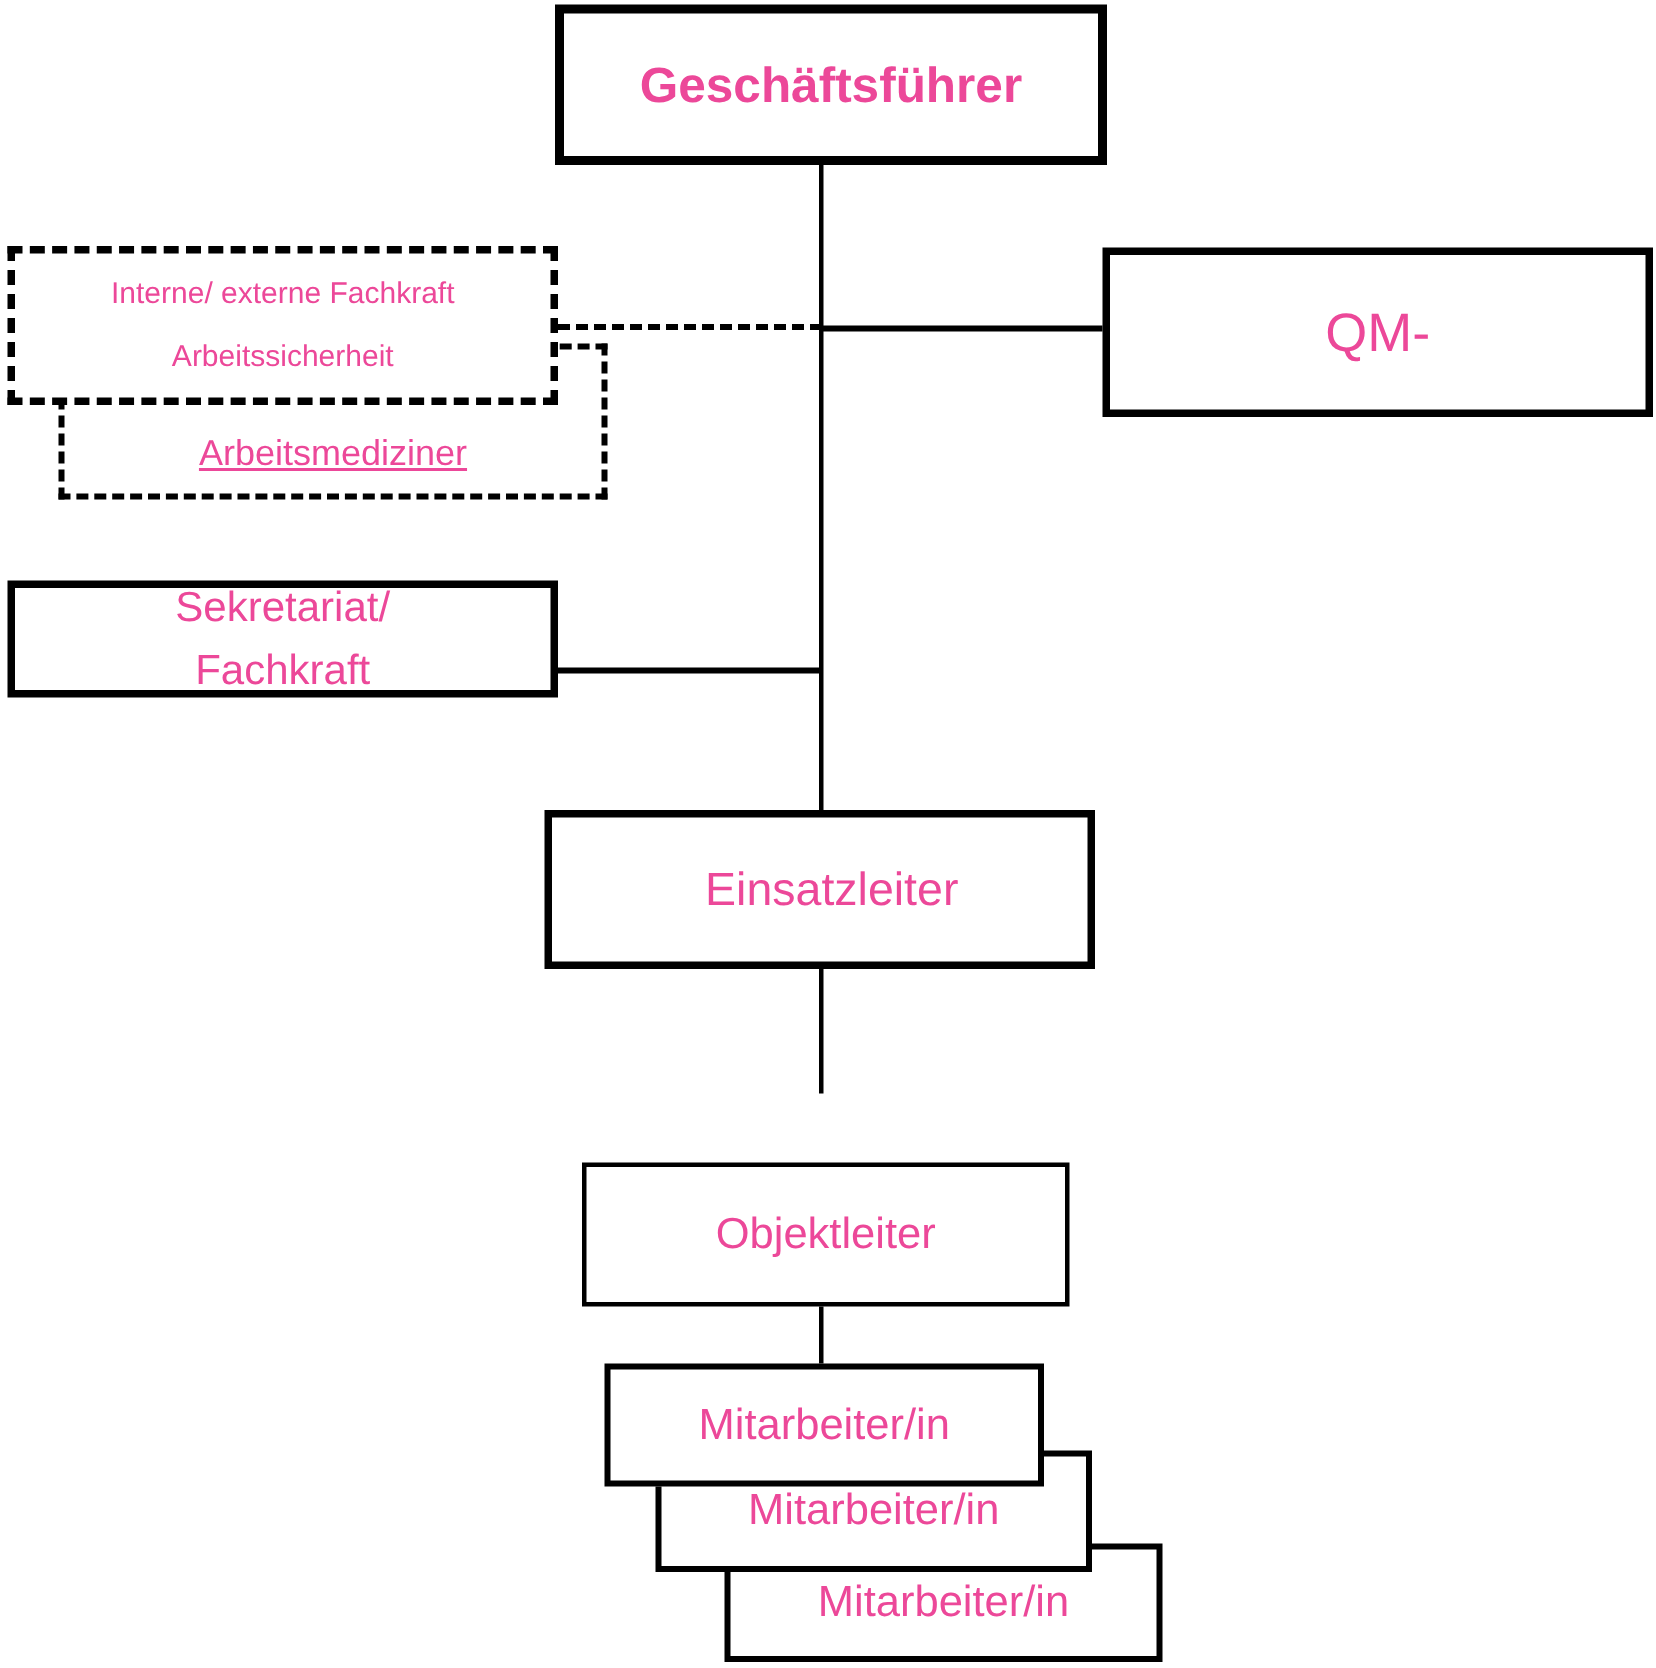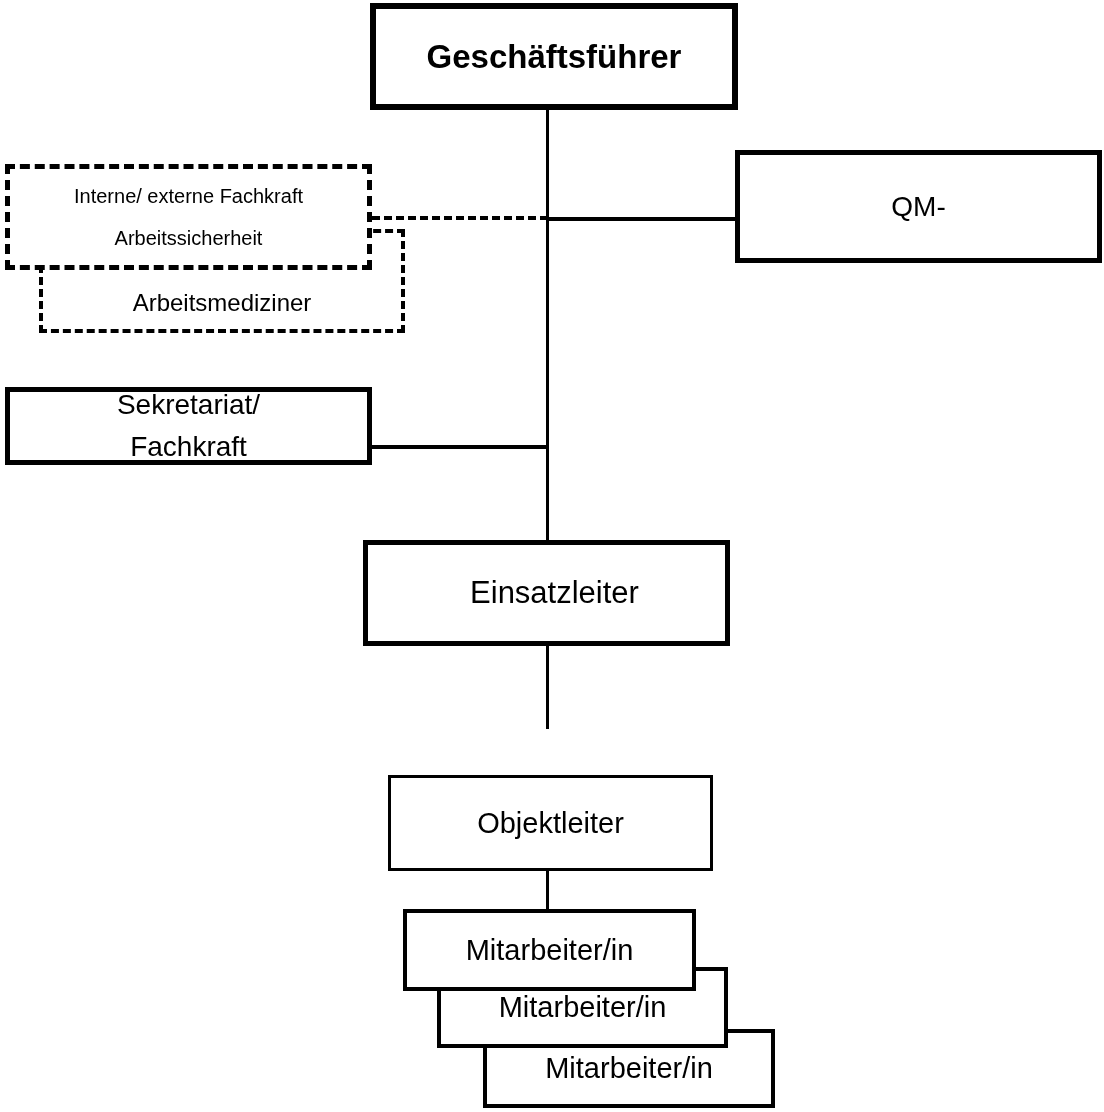--- a/index.html
+++ b/index.html
@@ -17,21 +17,21 @@
     overflow: hidden;
   }
   .node {
     position: absolute;
     box-sizing: border-box;
     background: #ffffff;
     display: flex;
     flex-direction: column;
     justify-content: center;
     text-align: center;
-    color: #000000;
+    color: #ec4899;
   }
   .node span { display: block; white-space: nowrap; }
   .line {
     position: absolute;
     background: #000000;
   }
   .dash-line {
     position: absolute;
     background: transparent;
     border-top: 4px dashed #000000;
@@ -47,25 +47,26 @@
     left: 5px; top: 164px; width: 367px; height: 106px;
     border: 5px dashed #000; z-index: 2;
     font-size: 20px; line-height: 42px;
   }
   .arbeitsmediziner {
     left: 39px; top: 229px; width: 366px; height: 104px;
     border: 4px dashed #000; z-index: 1;
     font-size: 24px;
     justify-content: flex-end;
     padding-bottom: 12px;
+    text-decoration: underline;
   }
   .qm {
-    left: 735px; top: 150px; width: 367px; height: 113px;
+    left: 735px; top: 165px; width: 367px; height: 113px;
     border: 5px solid #000; z-index: 2;
-    font-size: 28px; line-height: 50px;
+    font-size: 36px; line-height: 50px;
   }
   .sekretariat {
     left: 5px; top: 387px; width: 367px; height: 78px;
     border: 5px solid #000; z-index: 2;
     font-size: 28px; line-height: 42px;
   }
   .einsatzleiter {
     left: 363px; top: 540px; width: 367px; height: 106px;
     border: 5px solid #000; z-index: 2;
     font-size: 31px;

